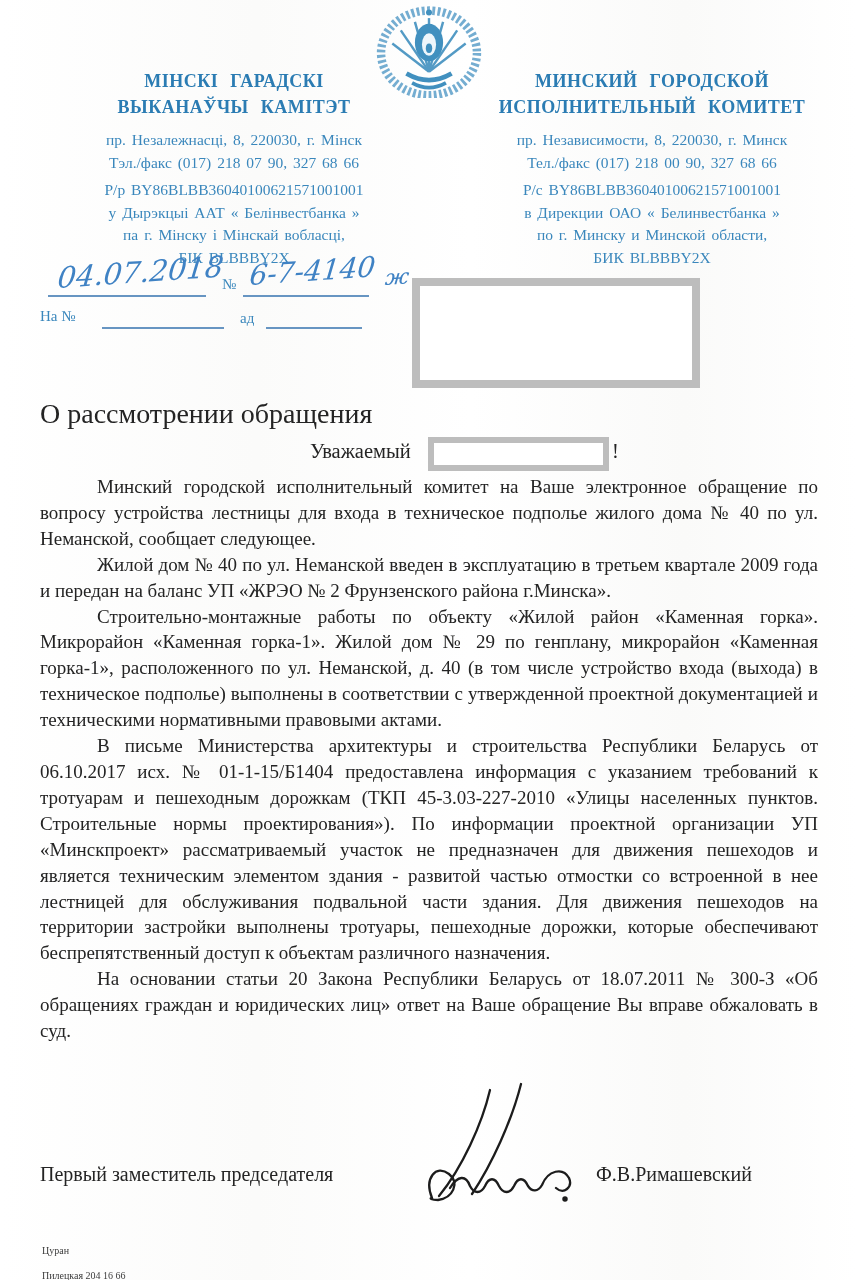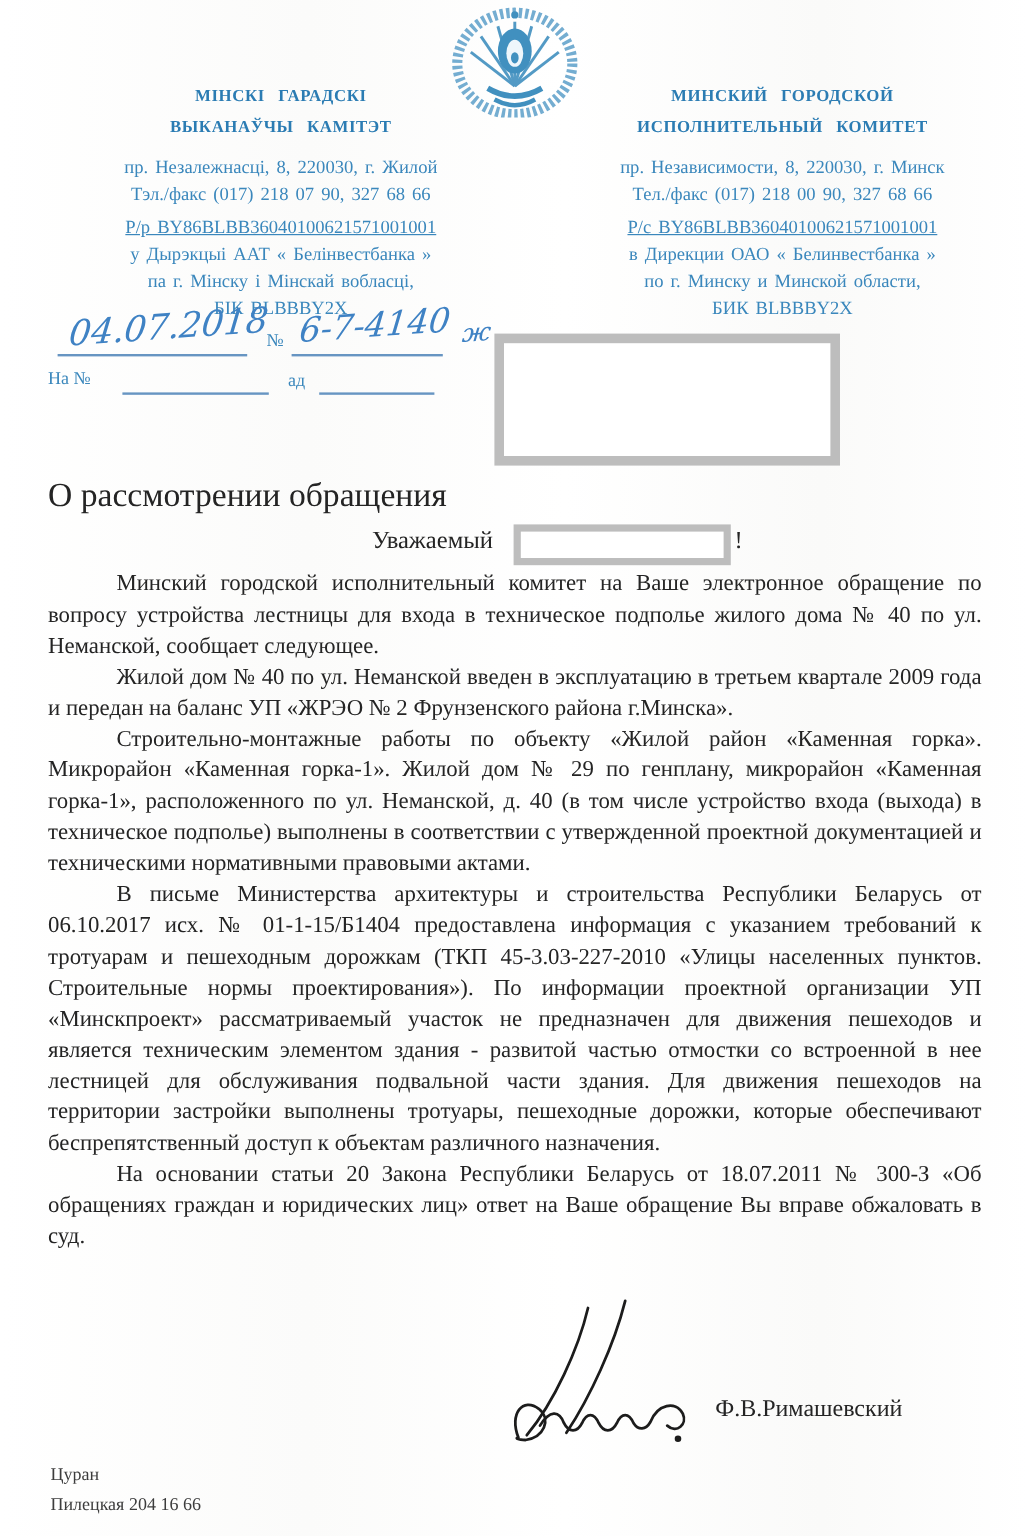--- a/index.html
+++ b/index.html
@@ -5,44 +5,44 @@
   html,body{margin:0;padding:0;background:#e8e8e8;}
   #page{
     position:relative;width:856px;height:1280px;margin:0 auto;
     background:linear-gradient(90deg,#ffffff 0%,#fbfbfa 30%,#ffffff 55%,#fafaf9 80%,#ffffff 100%);
     font-family:"Liberation Serif","DejaVu Serif",serif;
     color:#242424;overflow:hidden;
   }
   .abs{position:absolute;}
   
   .lh-col{text-align:center;color:#2b7cb3;}
-  .lh-title{font-size:14px;font-weight:bold;line-height:26px;word-spacing:7px;letter-spacing:.5px;color:#2b7cb3;}
+  .lh-title{font-size:18px;font-weight:bold;line-height:26px;word-spacing:7px;letter-spacing:.5px;color:#2b7cb3;}
   .lh-line{font-size:15.5px;line-height:22.5px;color:#3a87bc;word-spacing:2px;}
-  .lh-gap{margin-top:5px;text-decoration:underline;}
+  .lh-gap{margin-top:5px;}
   
   .ref-label{font-size:15px;color:#3a87bc;}
   .underline{border-bottom:2px solid #6795c2;height:1px;}
   .hand{
     font-family:"DejaVu Serif","Liberation Serif",serif;
     font-style:italic;color:#3f82c4;white-space:nowrap;
     transform:rotate(-4deg) skewX(-10deg);transform-origin:left bottom;
   }
   
   .redaction{background:#ffffff;border:8px solid #bdbdbd;box-sizing:border-box;}
   
   .subject{font-size:28px;color:#242424;}
   .salut{font-size:20.5px;color:#242424;}
   #body-block{left:40px;top:474px;width:778px;}
   #body-block p{
     margin:0;font-size:19px;line-height:25.9px;text-align:justify;
     text-indent:57px;color:#242424;
   }
   #body-block p:last-child{ }
   .sig-label{font-size:20px;color:#242424;white-space:nowrap;}
-  .footer-line{font-size:15px;color:#3c3c3c;}
+  .footer-line{font-size:10px;color:#3c3c3c;margin-top:24px;}
   svg{display:block;}
 </style>
 </head>
 <body>
 
 <div id="page">
 
   <div class="abs" style="left:372px;top:4px;width:114px;height:94px;">
     <svg viewBox="0 0 120 100" width="114" height="94">
       <ellipse cx="60" cy="52" rx="51" ry="45" fill="none" stroke="#5198c5" stroke-width="9" stroke-dasharray="3 2.6" opacity="0.8"></ellipse>
@@ -60,21 +60,21 @@
       <ellipse cx="60" cy="47" rx="3.4" ry="5" fill="#4190bf"></ellipse>
       <path d="M36 74 Q60 88 84 74" fill="none" stroke="#4190bf" stroke-width="5"></path>
       <path d="M42 84 Q60 94 78 84" fill="none" stroke="#4190bf" stroke-width="4"></path>
       <circle cx="60" cy="9" r="3.2" fill="#4190bf"></circle>
     </svg>
   </div>
 
   <div class="abs lh-col" style="left:34px;top:68px;width:400px;">
     <div class="lh-title">МІНСКІ ГАРАДСКІ</div>
     <div class="lh-title">ВЫКАНАЎЧЫ КАМІТЭТ</div>
-    <div class="lh-line" style="margin-top:9px;">пр. Незалежнасці, 8, 220030, г. Жилой</div>
+    <div class="lh-line" style="margin-top:9px;">пр. Незалежнасці, 8, 220030, г. Мінск</div>
     <div class="lh-line">Тэл./факс (017) 218 07 90, 327 68 66</div>
     <div class="lh-line lh-gap">Р/р BY86BLBB36040100621571001001</div>
     <div class="lh-line">у Дырэкцыі ААТ « Белінвестбанка »</div>
     <div class="lh-line">па г. Мінску і Мінскай вобласці,</div>
     <div class="lh-line">БІК BLBBBY2X</div>
   </div>
 
   <div class="abs lh-col" style="left:456px;top:68px;width:392px;">
     <div class="lh-title">МИНСКИЙ ГОРОДСКОЙ</div>
     <div class="lh-title">ИСПОЛНИТЕЛЬНЫЙ КОМИТЕТ</div>
@@ -107,20 +107,21 @@
   <div class="abs salut" style="left:612px;top:440px;">!</div>
 
   <div class="abs" id="body-block">
     <p>Минский городской исполнительный комитет на Ваше электронное обращение по вопросу устройства лестницы для входа в техническое подполье жилого дома № 40 по ул. Неманской, сообщает следующее.</p>
     <p>Жилой дом № 40 по ул. Неманской введен в эксплуатацию в третьем квартале 2009 года и передан на баланс УП «ЖРЭО № 2 Фрунзенского района г.Минска».</p>
     <p>Строительно-монтажные работы по объекту «Жилой район «Каменная горка». Микрорайон «Каменная горка-1». Жилой дом № 29 по генплану, микрорайон «Каменная горка-1», расположенного по ул. Неманской, д. 40 (в том числе устройство входа (выхода) в техническое подполье) выполнены в соответствии с утвержденной проектной документацией и техническими нормативными правовыми актами.</p>
     <p>В письме Министерства архитектуры и строительства Республики Беларусь от 06.10.2017 исх. № 01-1-15/Б1404 предоставлена информация с указанием требований к тротуарам и пешеходным дорожкам (ТКП 45-3.03-227-2010 «Улицы населенных пунктов. Строительные нормы проектирования»). По информации проектной организации УП «Минскпроект» рассматриваемый участок не предназначен для движения пешеходов и является техническим элементом здания - развитой частью отмостки со встроенной в нее лестницей для обслуживания подвальной части здания. Для движения пешеходов на территории застройки выполнены тротуары, пешеходные дорожки, которые обеспечивают беспрепятственный доступ к объектам различного назначения.</p>
     <p>На основании статьи 20 Закона Республики Беларусь от 18.07.2011 № 300-З «Об обращениях граждан и юридических лиц» ответ на Ваше обращение Вы вправе обжаловать в суд.</p>
   </div>
 
+  <div class="abs sig-label" style="left:40px;top:1163px;">Первый заместитель председателя</div>
 
   <div class="abs" style="left:422px;top:1082px;width:172px;height:124px;">
     <svg viewBox="0 0 172 124" width="172" height="124">
       <g fill="none" stroke="#1c1c1c" stroke-width="2.3" stroke-linecap="round">
         <path d="M68 8 C 60 42, 40 86, 17 114"></path>
         <path d="M99 2 C 90 38, 70 82, 50 112"></path>
         <path d="M10 116 C 2 96, 14 82, 27 92 C 38 101, 31 116, 16 118 C 9 118, 7 116, 10 116"></path>
         <path d="M28 106 C 36 93, 44 93, 48 104 C 52 112, 59 112, 63 104 C 67 95, 73 95, 77 104 C 81 112, 88 112, 92 104 C 96 95, 102 95, 106 104 C 110 110, 116 110, 120 103 C 126 88, 141 85, 147 96 C 151 105, 142 113, 134 106"></path>
         <circle cx="143" cy="117" r="1.6" fill="#1c1c1c"></circle>
       </g>

